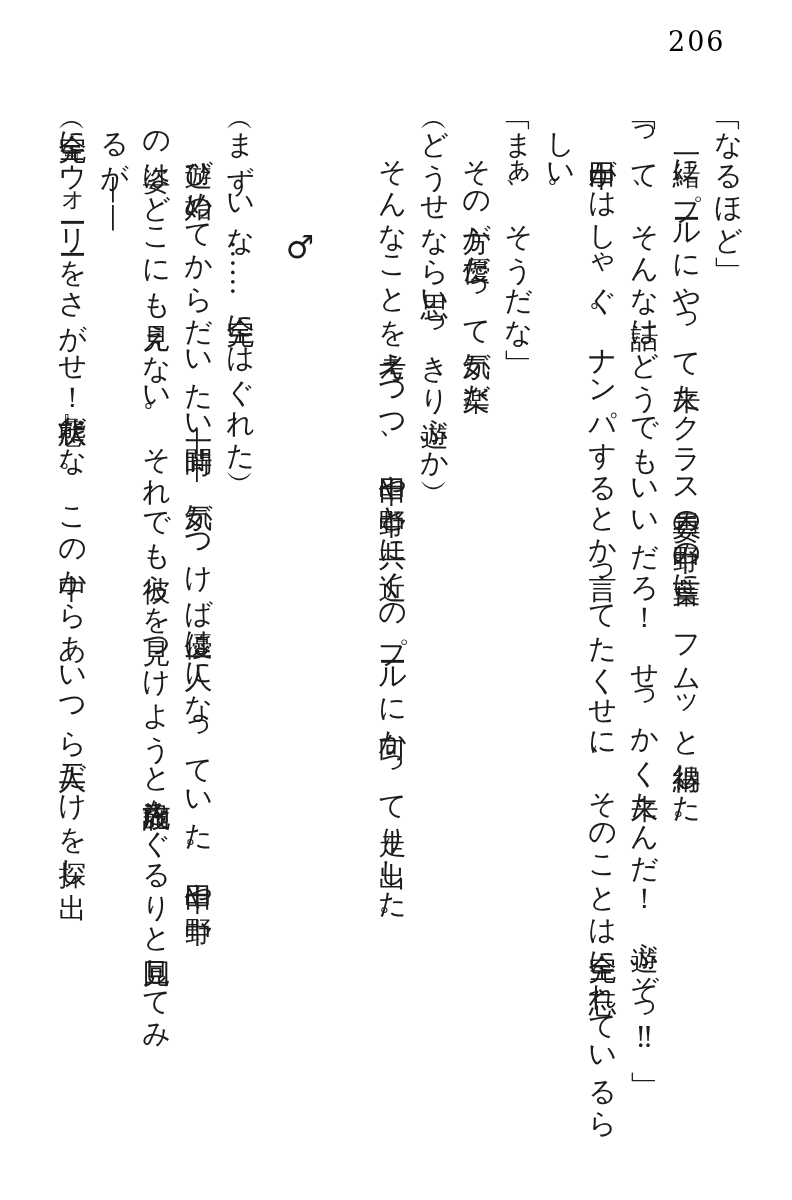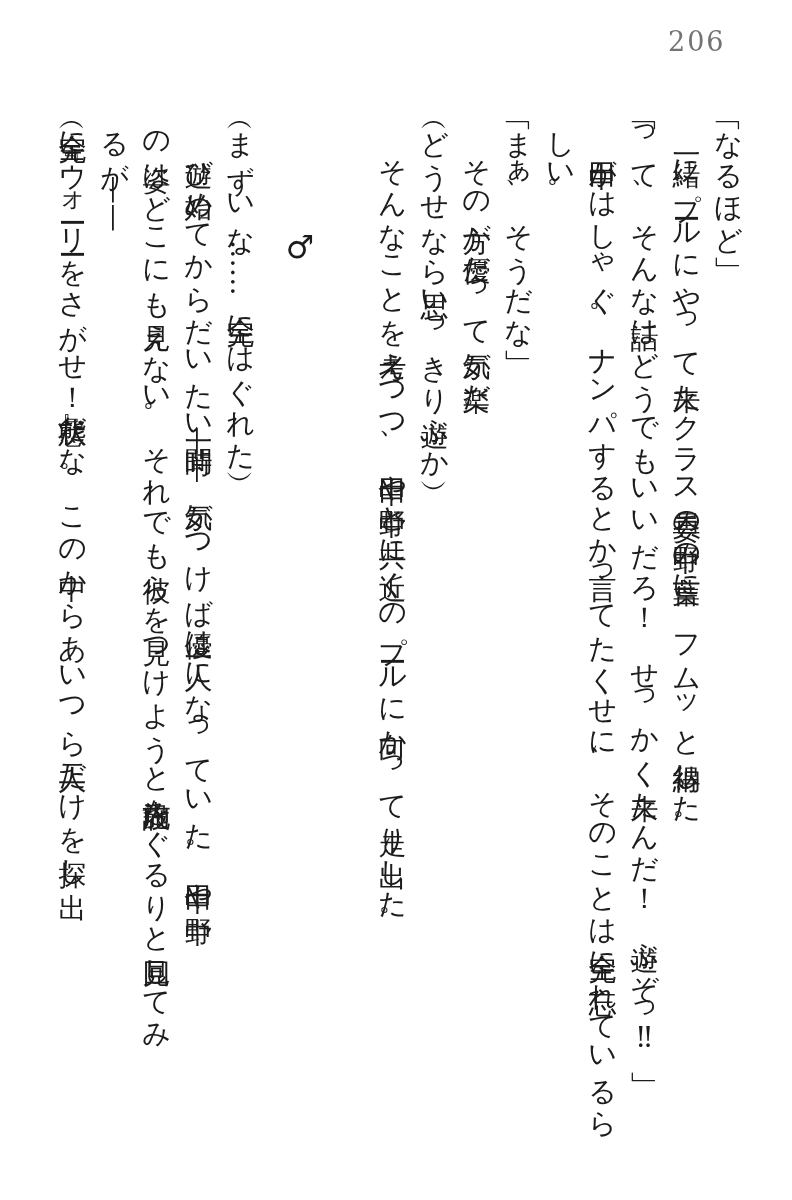--- a/index.html
+++ b/index.html
@@ -15,21 +15,21 @@
     overflow: hidden;
     font-family: "DejaVu Serif", "DejaVu Sans", "Liberation Serif", serif;
     color: #1c1c1c;
   }
   .folio {
     position: absolute;
     top: 26px;
     left: 668px;
     font-size: 27px;
     letter-spacing: 2px;
-    color: #737373;
+    color: #000000;
   }
   .text-area {
     position: absolute;
     top: 112px;
     right: 43px;
     width: 706px;
     height: 1084px;
     writing-mode: vertical-rl;
     text-orientation: mixed;
     font-size: 28px;

